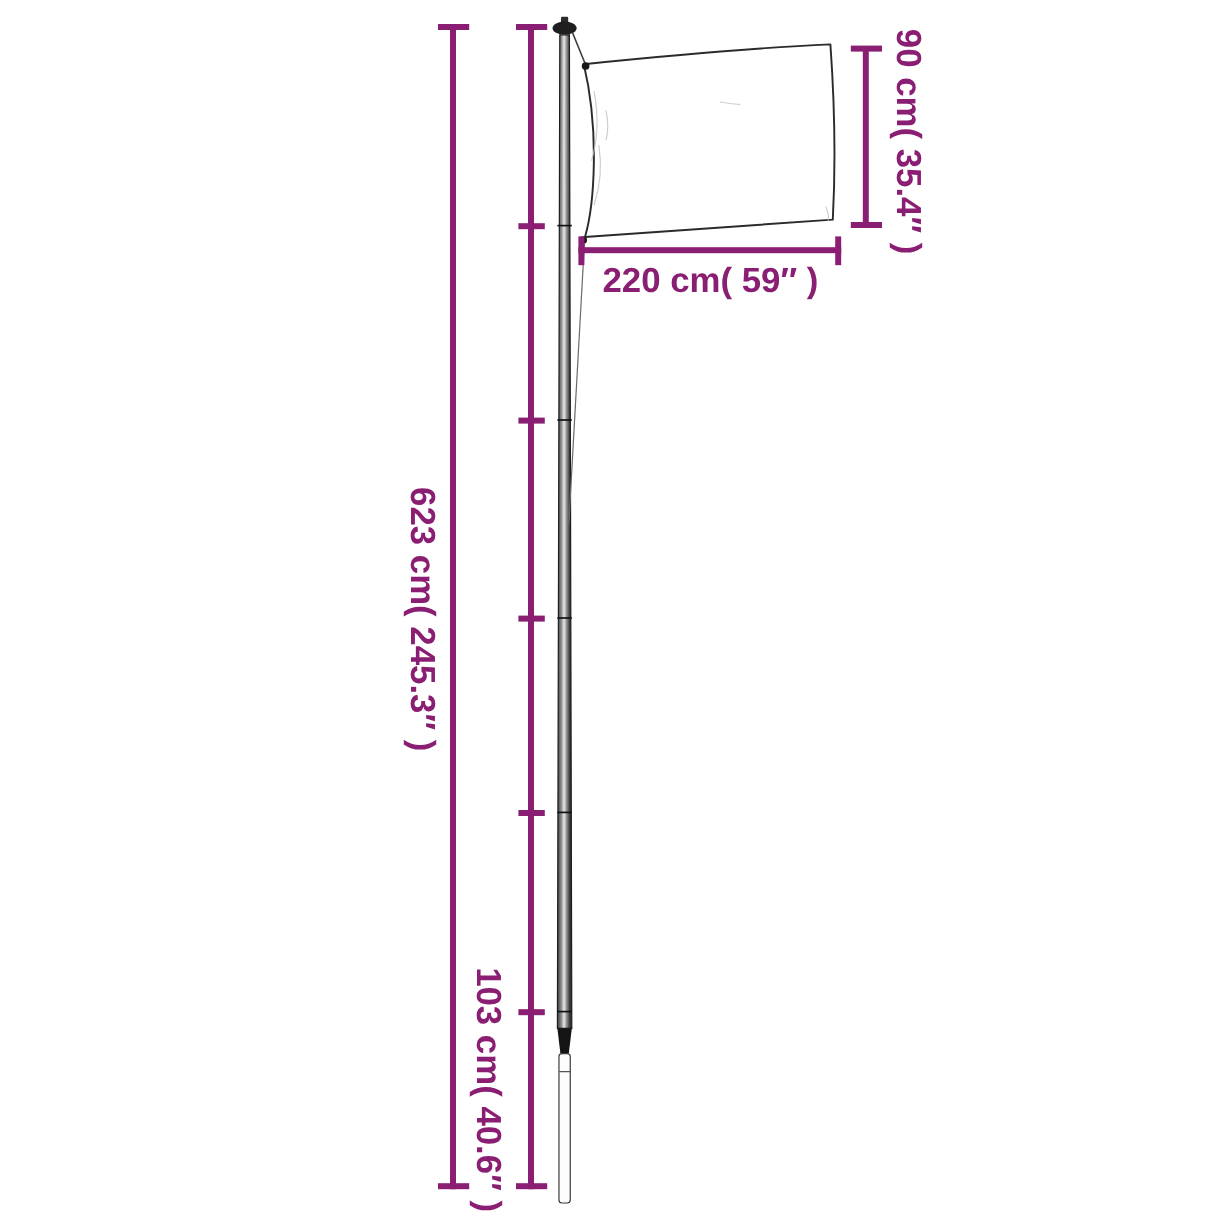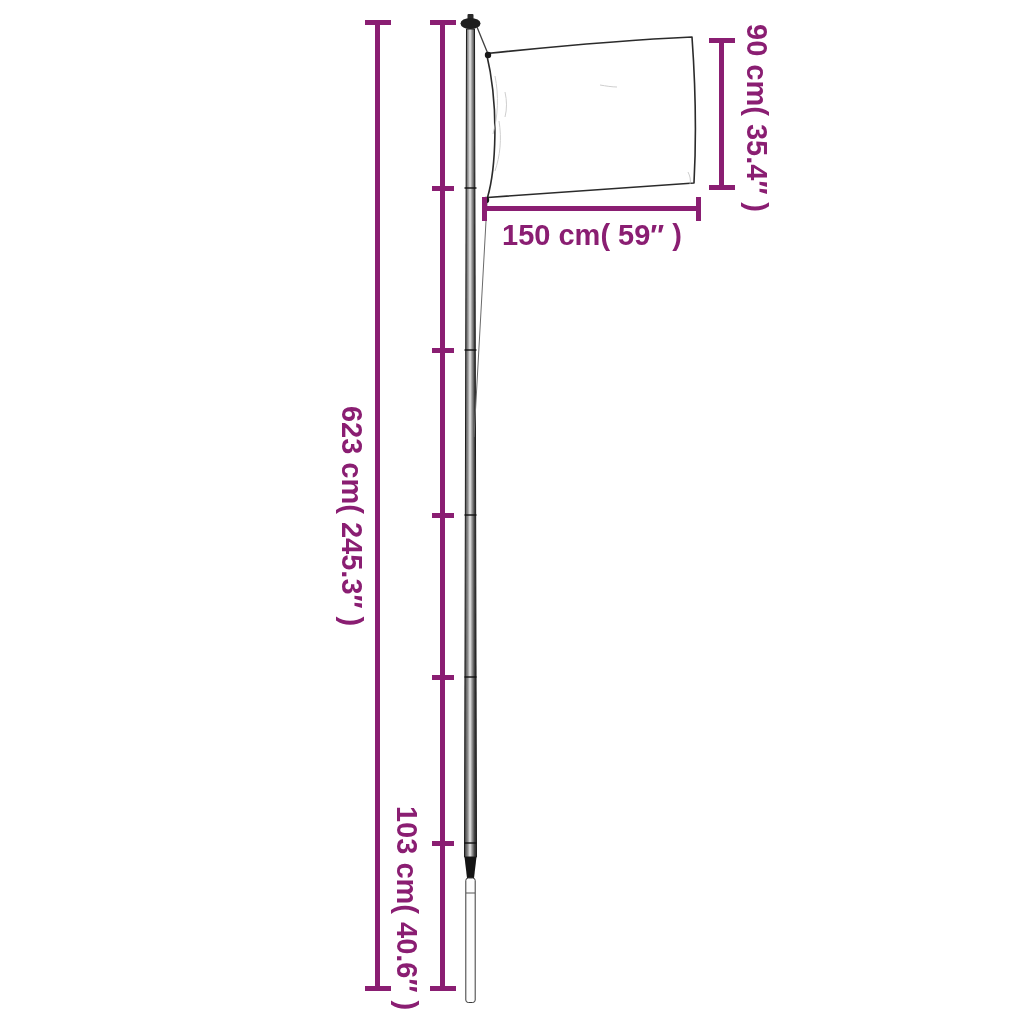--- a/index.html
+++ b/index.html
@@ -111,15 +111,15 @@
   <div class="dim-label vert" style="left:406px; top:908px;">103 cm( 40.6″ )</div>
 
   <div class="dim" style="left:719px; top:40px; width:5px; height:150px;"></div>
   <div class="dim" style="left:709px; top:38px; width:26px; height:5px;"></div>
   <div class="dim" style="left:709px; top:185px; width:26px; height:5px;"></div>
   <div class="dim-label vert" style="left:756px; top:118px;">90 cm( 35.4″ )</div>
 
   <div class="dim" style="left:482px; top:206px; width:219px; height:5px;"></div>
   <div class="dim" style="left:482px; top:197px; width:5px; height:24px;"></div>
   <div class="dim" style="left:696px; top:197px; width:5px; height:24px;"></div>
-  <div class="dim-label horiz" style="left:592px; top:235px;">150 cm( 59″ )</div>
+  <div class="dim-label horiz" style="left:592px; top:235px;">220 cm( 59″ )</div>
 
 </div>
 
 </body></html>

